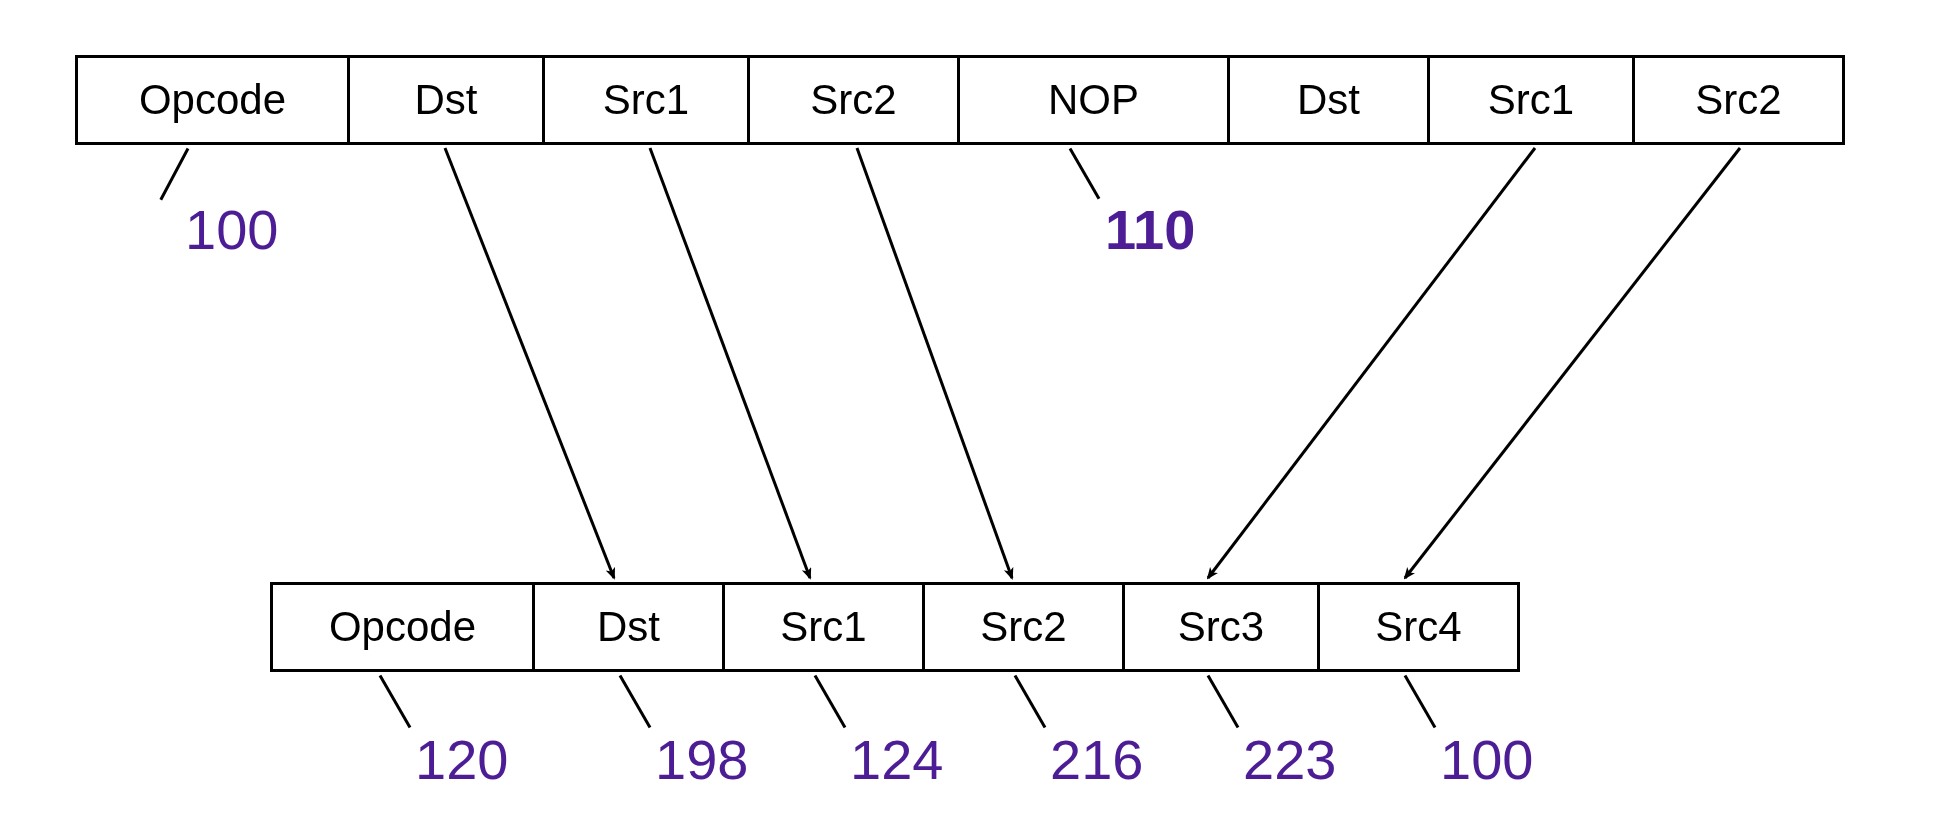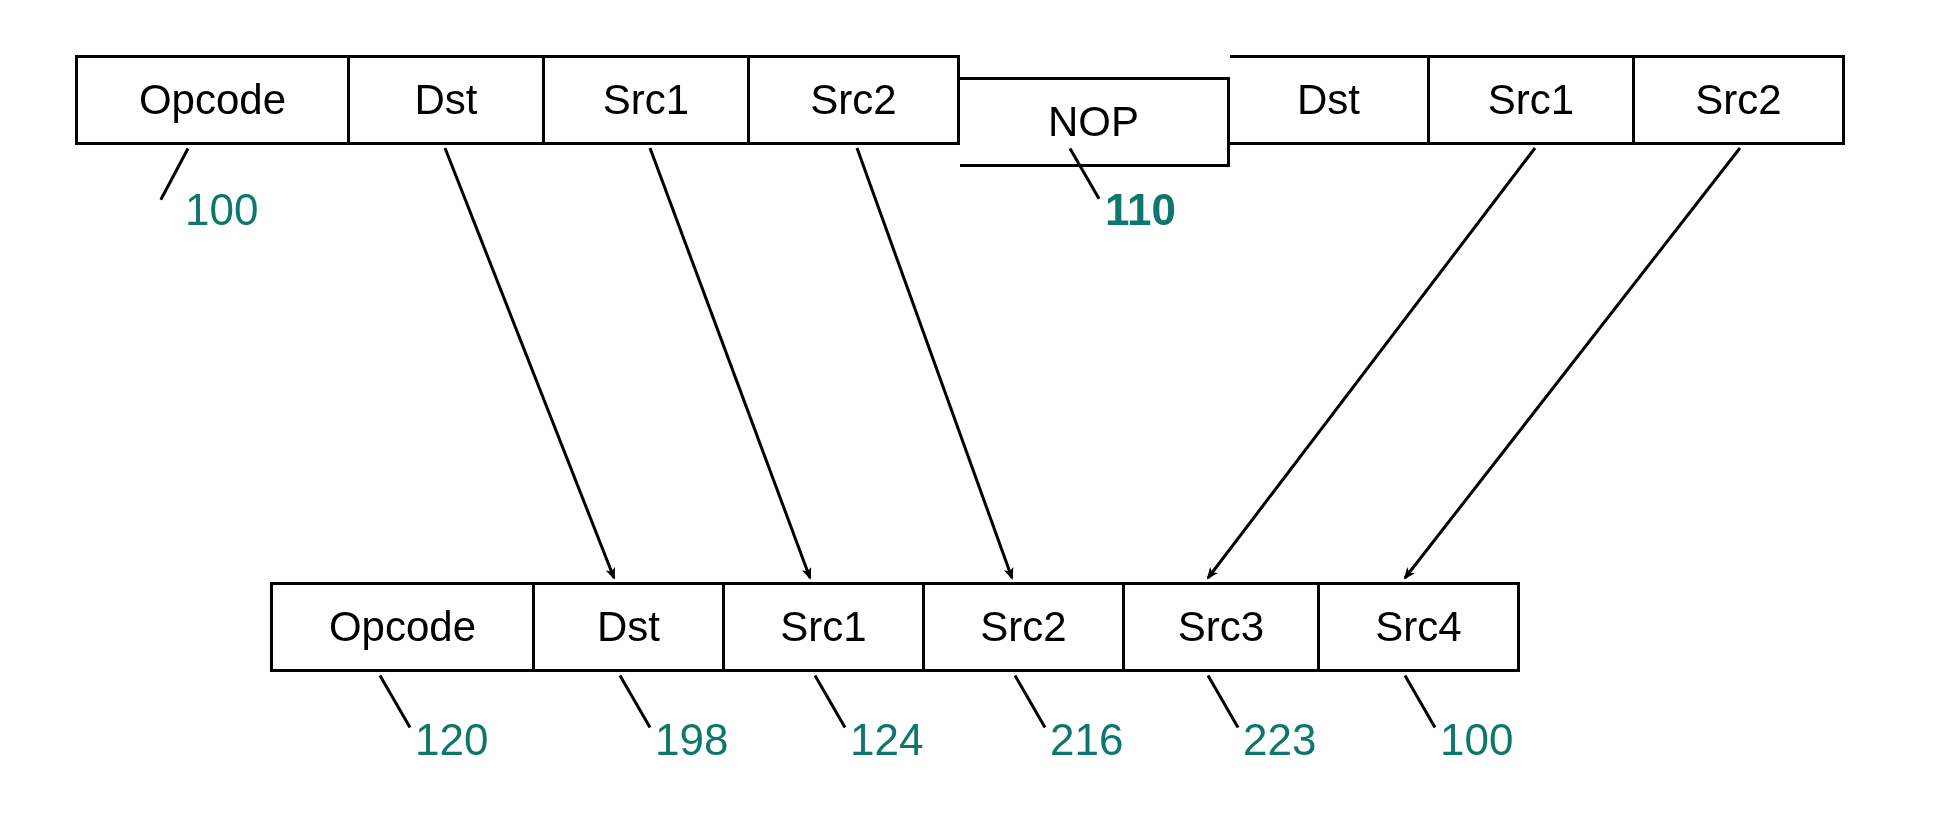--- a/index.html
+++ b/index.html
@@ -28,22 +28,23 @@
     font-size: 42px;
     color: #000;
     background: #fff;
   }
   
   .row .cell + .cell {
     border-left: none;
   }
   .ref-label {
     position: absolute;
-    font-size: 44px;
-    color: #0f766e;
+    font-size: 56px;
+    color: #4c1d95;
+    margin-top: 12px;
   }
   .leader {
     position: absolute;
     width: 60px;
     height: 0;
     border-top: 3px solid #000;
     transform-origin: left center;
   }
   svg.arrows {
     position: absolute;
@@ -57,21 +58,21 @@
 </head>
 <body>
 
 <div class="canvas">
 
   <div class="row" style="left:75px; top:55px;">
     <div class="cell" style="width:275px;">Opcode</div>
     <div class="cell" style="width:195px;">Dst</div>
     <div class="cell" style="width:205px;">Src1</div>
     <div class="cell" style="width:210px;">Src2</div>
-    <div class="cell" style="width:270px;margin-top:22px;">NOP</div>
+    <div class="cell" style="width:270px;">NOP</div>
     <div class="cell" style="width:200px;">Dst</div>
     <div class="cell" style="width:205px;">Src1</div>
     <div class="cell" style="width:210px;">Src2</div>
   </div>
 
   <div class="leader" style="left:188px; top:147px; transform: rotate(118deg); width:58px;"></div>
   <div class="ref-label" style="left:185px; top:185px;">100</div>
 
   <div class="leader" style="left:1070px; top:147px; transform: rotate(60deg); width:58px;"></div>
   <div class="ref-label" style="left:1105px; top:185px;font-weight:bold;">110</div>

